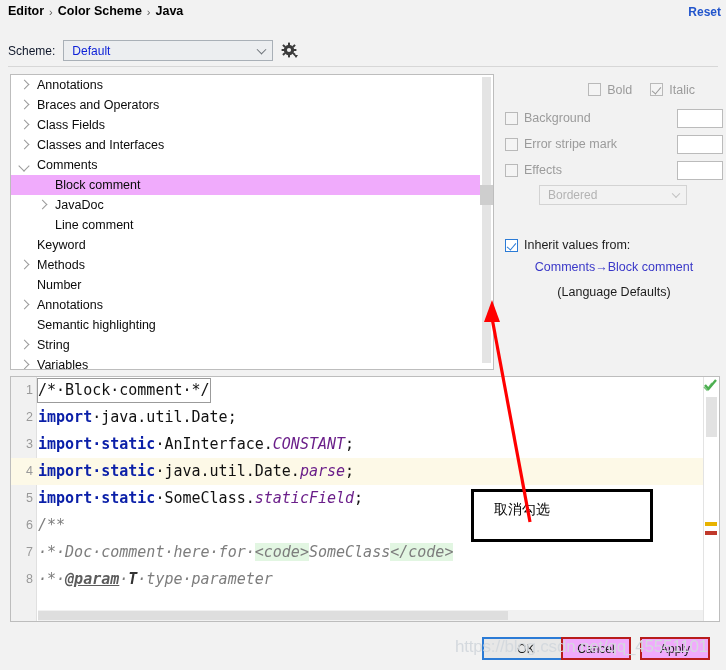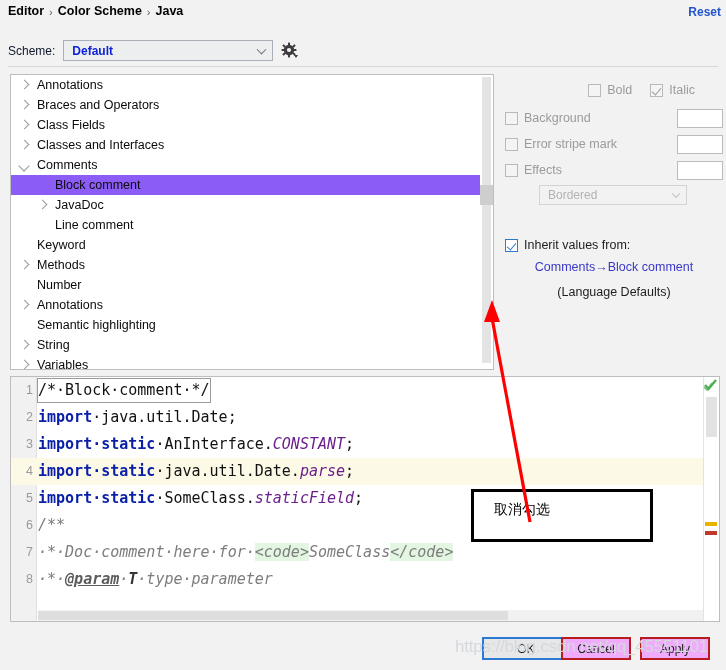--- a/index.html
+++ b/index.html
@@ -34,21 +34,21 @@
   .scheme-label { font-size: 12px; color: #0f172a; }
   .combo {
     width: 210px; height: 21px;
     background: #eceef0;
     border: 1px solid #a9b0b7;
     display: flex; align-items: center;
     padding: 0 4px 0 8px;
     position: relative;
     cursor: pointer;
   }
-  .combo .val { color: #0e22d8; font-weight: bold; font-size: 12px; }
+  .combo .val { color: #0e22d8; font-weight: normal; font-size: 12px; }
   .combo .chev {
     position: absolute; right: 7px; top: 50%;
     width: 7px; height: 7px;
     border-right: 1.4px solid #6c7278; border-bottom: 1.4px solid #6c7278;
     transform: translateY(-70%) rotate(45deg);
   }
   .gear { width: 17px; height: 17px; position: relative; cursor: pointer; }
   .gear svg { display:block; }
 
   .hr-line {
@@ -65,21 +65,21 @@
     overflow: hidden;
   }
   .tree-inner { position: relative; width: 100%; height: 100%; }
   .tree-row {
     display: flex; align-items: center;
     height: 20px;
     padding-left: 6px;
     font-size: 12.5px; color: #0a0a0a;
     cursor: pointer; white-space: nowrap;
   }
-  .tree-row.selected { background: #8b5cf6; }
+  .tree-row.selected { background: #f0abfc; }
   .twisty {
     width: 16px; height: 16px; flex: 0 0 16px;
     position: relative;
   }
   .twisty.closed::before {
     content: ""; position: absolute; left: 4px; top: 4px;
     width: 6px; height: 6px;
     border-right: 1.5px solid #9a9a9a; border-top: 1.5px solid #9a9a9a;
     transform: rotate(45deg);
   }
@@ -129,21 +129,21 @@
     margin-left: auto;
     display: flex; align-items: center; justify-content: center;
     font-size: 10px; letter-spacing: 0.3px;
   }
   .swatch.filled { background: #808080; border-color: #808080; color: #8f8f8f; }
 
   .bold-italic-row {
     display: flex; align-items: center; justify-content: flex-end;
     gap: 18px; height: 20px; margin-bottom: 5px; padding-right: 28px;
   }
-  .bi-item { display: flex; align-items: flex-end; }
+  .bi-item { display: flex; align-items: flex-start; }
 
   .effects-combo {
     margin-left: 34px; margin-top: 2px;
     width: 148px; height: 20px;
     border: 1px solid #d3d3d3; background: #f2f2f2;
     display: flex; align-items: center; padding: 0 4px 0 8px;
     position: relative; color: #b3b3b3; font-size: 12px;
   }
   .effects-combo .chev {
     position: absolute; right: 7px; top: 50%;

